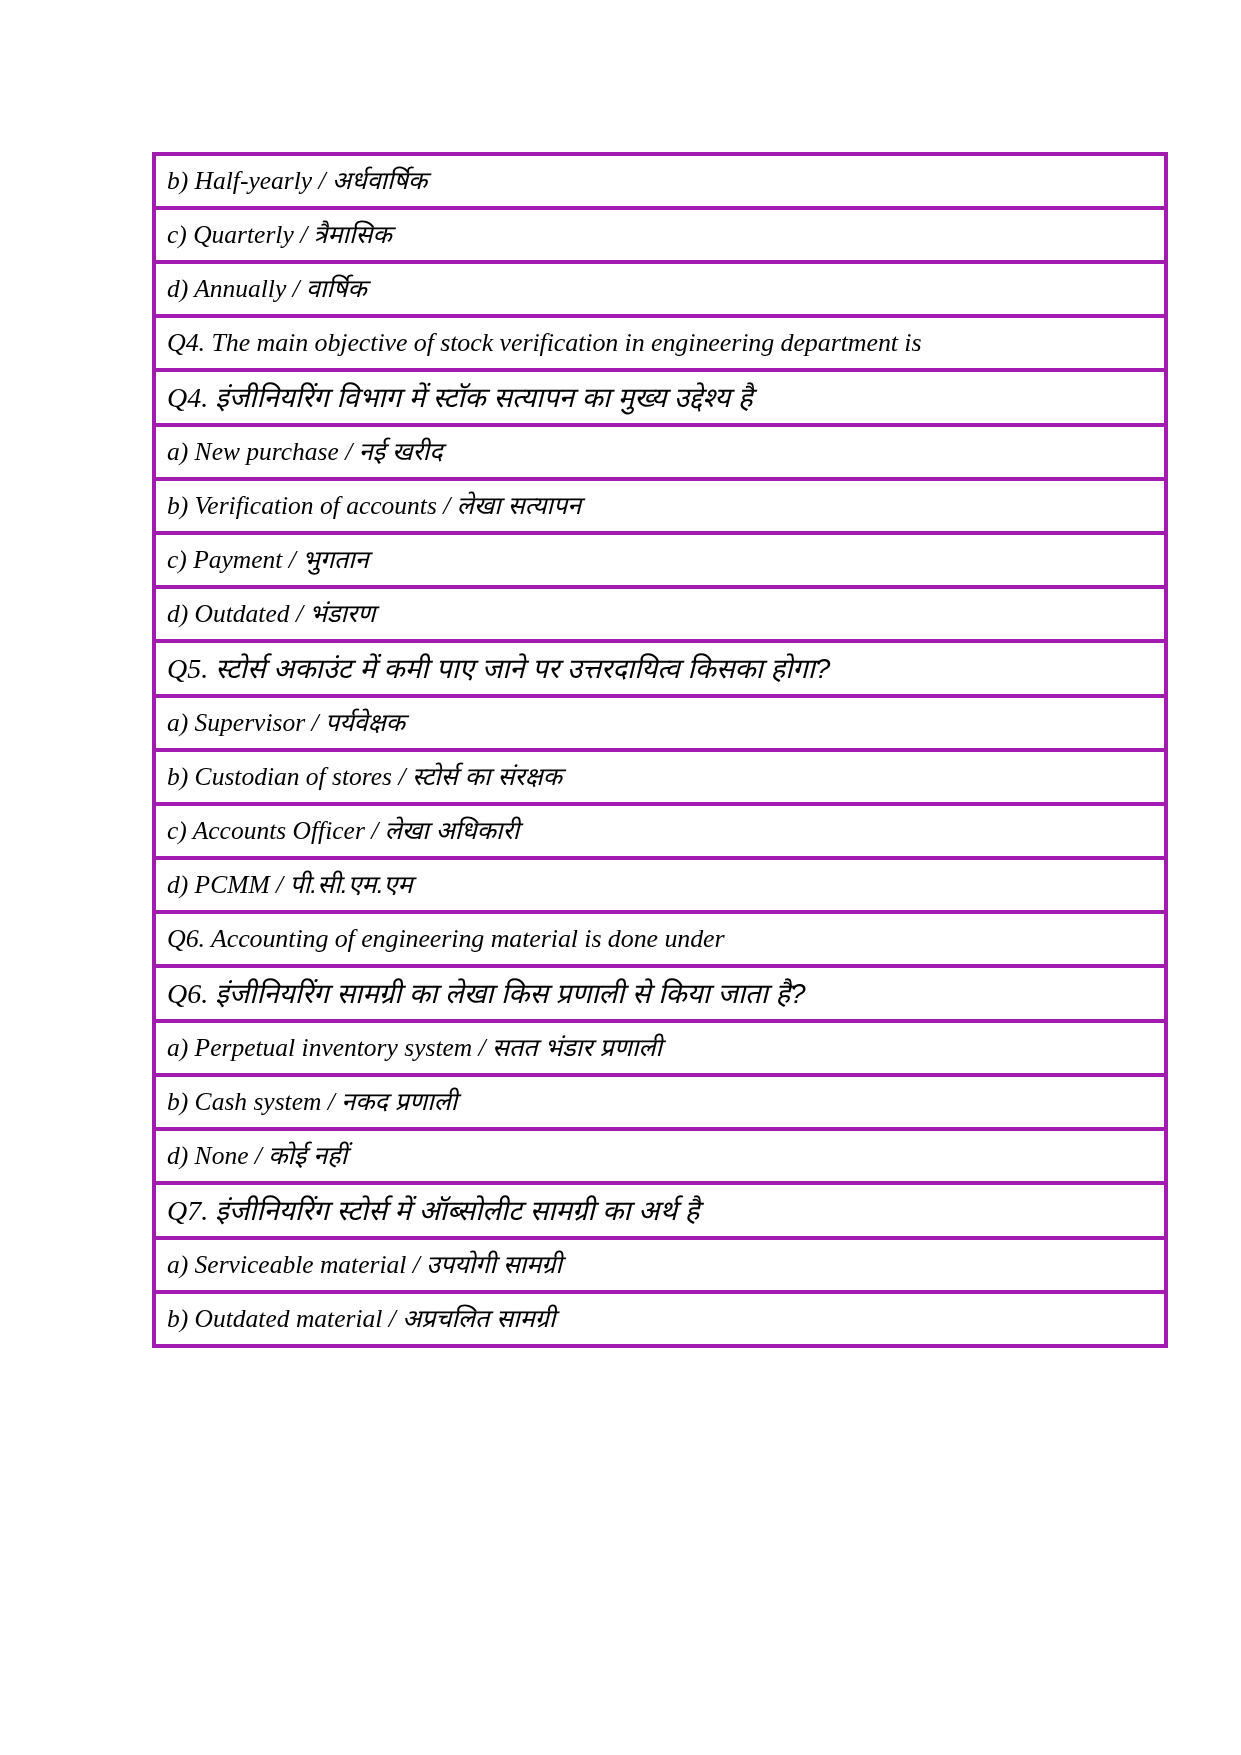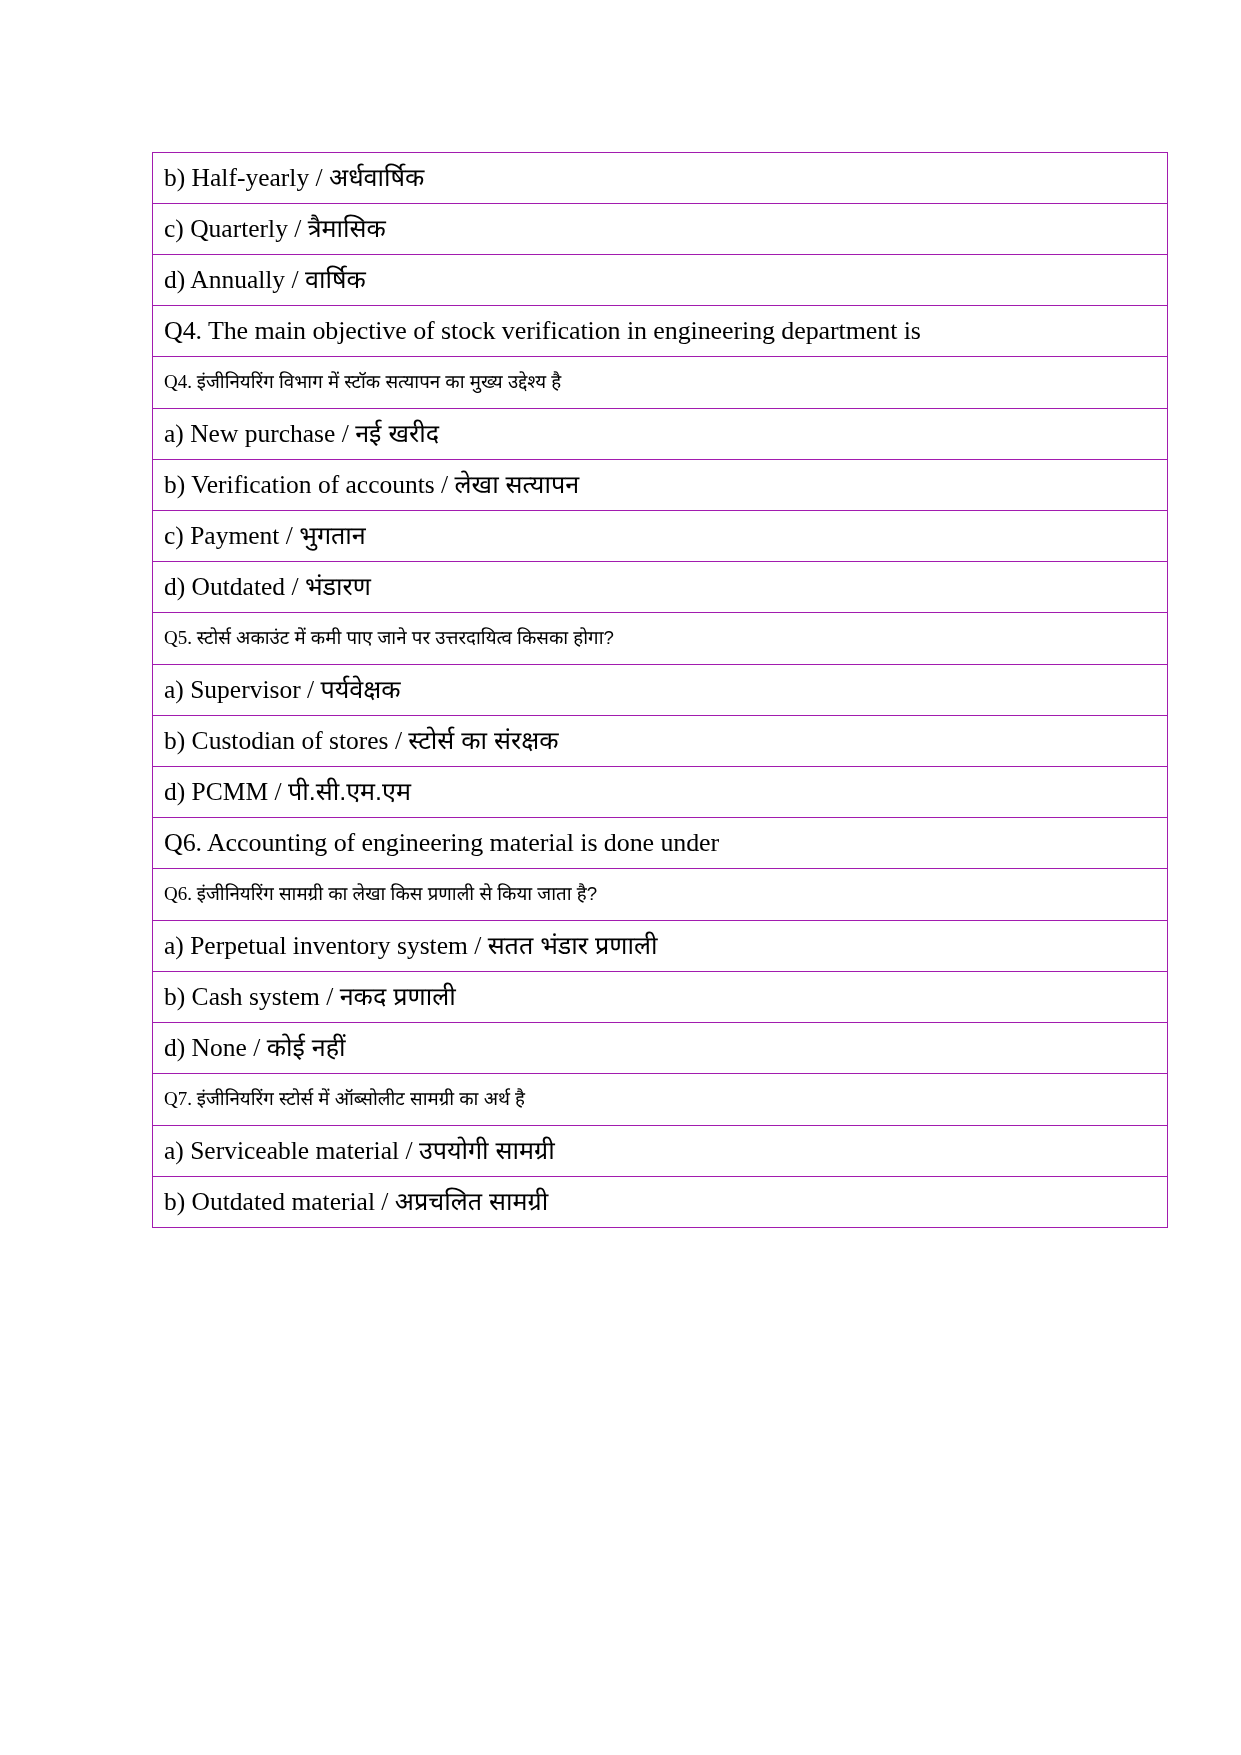--- a/index.html
+++ b/index.html
@@ -26,37 +26,38 @@
   }
   .qtable {
     position: absolute;
     left: 152px;
     top: 152px;
     width: 1016px;
     border-collapse: collapse;
     table-layout: fixed;
   }
   .qtable td {
-    border: 1px solid #a21caf;
+    border: 4px solid #a21caf;
     padding: 0 16px 0 11px;
     vertical-align: middle;
     line-height: 1.18;
     white-space: nowrap;
     overflow: visible;
+    font-style: italic;
   }
   
   .row-en {
     height: 50px;
     font-size: 26px;
     letter-spacing: -0.1px;
   }
   
   .row-hi {
     height: 51px;
-    font-size: 19px;
+    font-size: 28px;
   }
   
   .row-mix {
     height: 50px;
     font-size: 25.5px;
   }
   .dv {
     font-family: "Liberation Sans", "DejaVu Sans", sans-serif;
     font-size: 0.985em;
   }
@@ -100,20 +101,23 @@
         <tr>
           <td class="row-hi"><span class="hi-lead">Q5. </span><span class="dv">स्टोर्स अकाउंट में कमी पाए जाने पर उत्तरदायित्व किसका होगा?</span></td>
         </tr>
         <tr>
           <td class="row-mix"><span class="hi-lead">a) Supervisor / </span><span class="dv">पर्यवेक्षक</span></td>
         </tr>
         <tr>
           <td class="row-mix"><span class="hi-lead">b) Custodian of stores / </span><span class="dv">स्टोर्स का संरक्षक</span></td>
         </tr>
         <tr>
+          <td class="row-mix"><span class="hi-lead">c) Accounts Officer / </span><span class="dv">लेखा अधिकारी</span></td>
+        </tr>
+        <tr>
           <td class="row-mix"><span class="hi-lead">d) PCMM / </span><span class="dv">पी.सी.एम.एम</span></td>
         </tr>
         <tr>
           <td class="row-en"><span>Q6. Accounting of engineering material is done under</span></td>
         </tr>
         <tr>
           <td class="row-hi"><span class="hi-lead">Q6. </span><span class="dv">इंजीनियरिंग सामग्री का लेखा किस प्रणाली से किया जाता है?</span></td>
         </tr>
         <tr>
           <td class="row-mix"><span class="hi-lead">a) Perpetual inventory system / </span><span class="dv">सतत भंडार प्रणाली</span></td>

